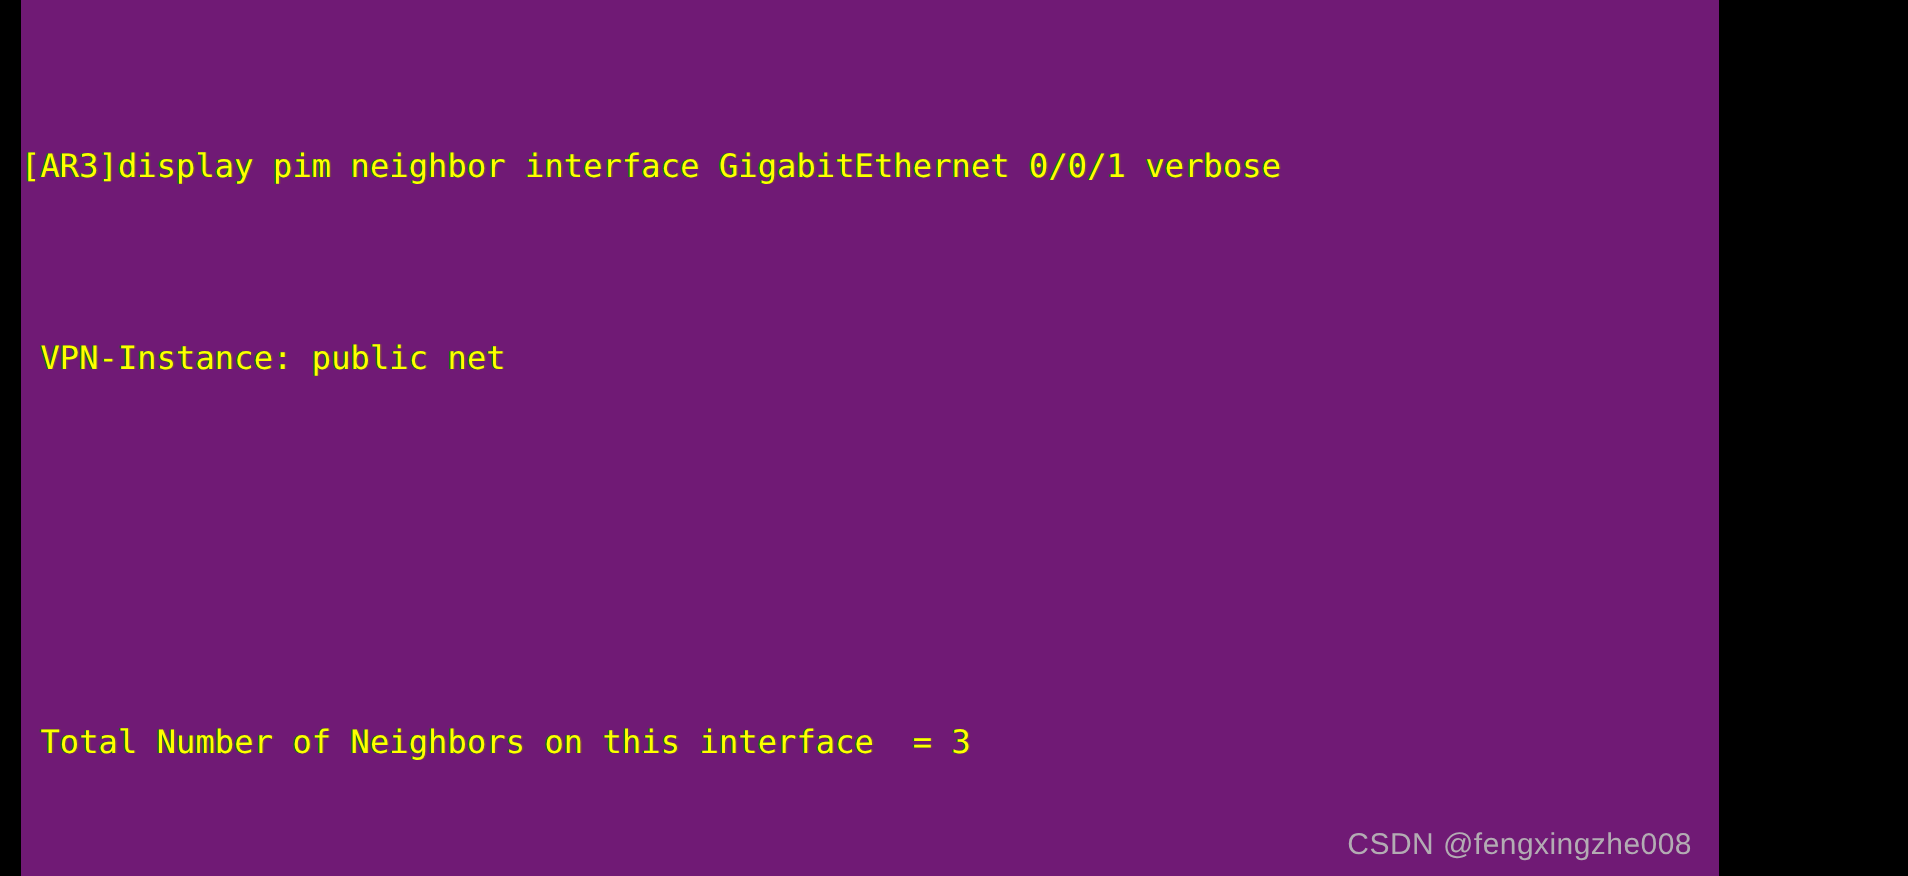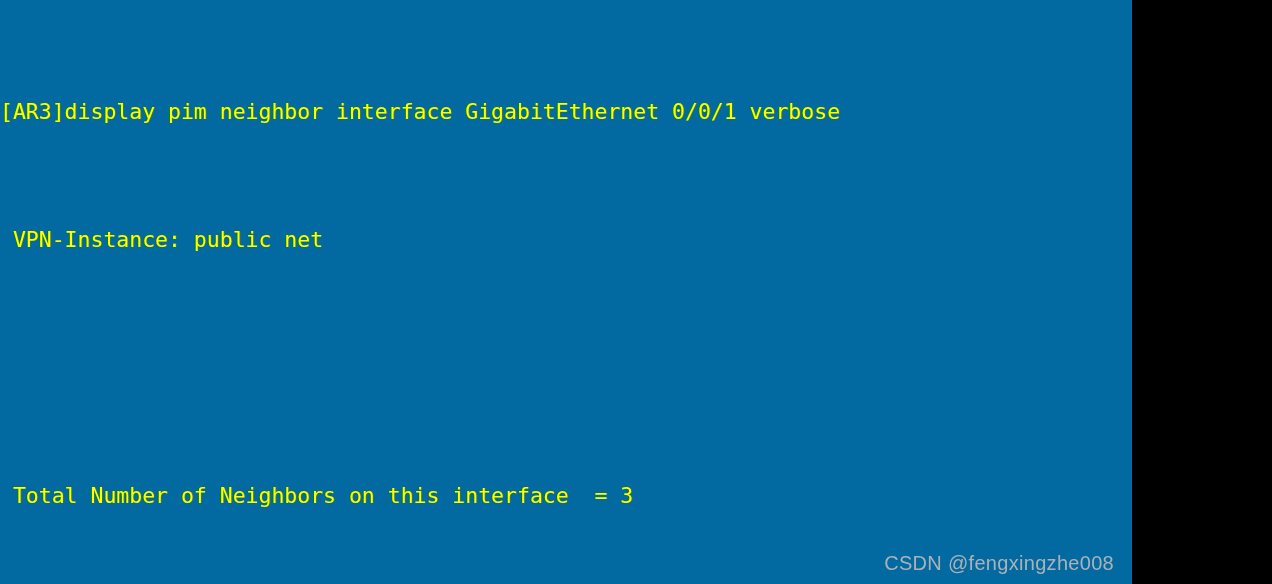--- a/index.html
+++ b/index.html
@@ -10,25 +10,25 @@
   }
   body {
     width: 1272px;
     height: 584px;
     overflow: hidden;
     position: relative;
   }
 
   #terminal {
     position: absolute;
-    left: 0;
+    left: 14px;
     top: 0;
     width: 1132px;
     height: 584px;
-    background: #0369a1;
+    background: #701a75;
     font-family: "DejaVu Sans Mono", "Liberation Mono", monospace;
     font-size: 21.5px;
     line-height: 32px;
     letter-spacing: 0px;
     white-space: pre;
     color: #ffff00;
     -webkit-font-smoothing: none;
     overflow: hidden;
   }
 

